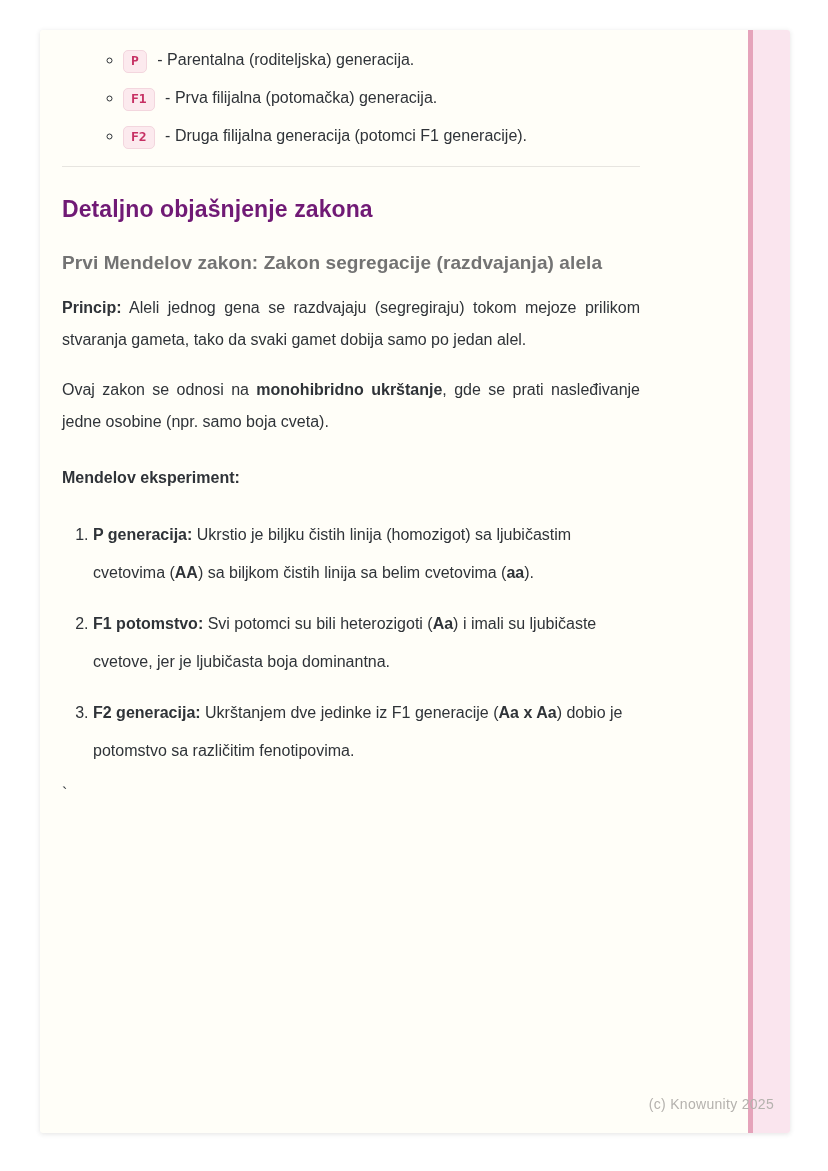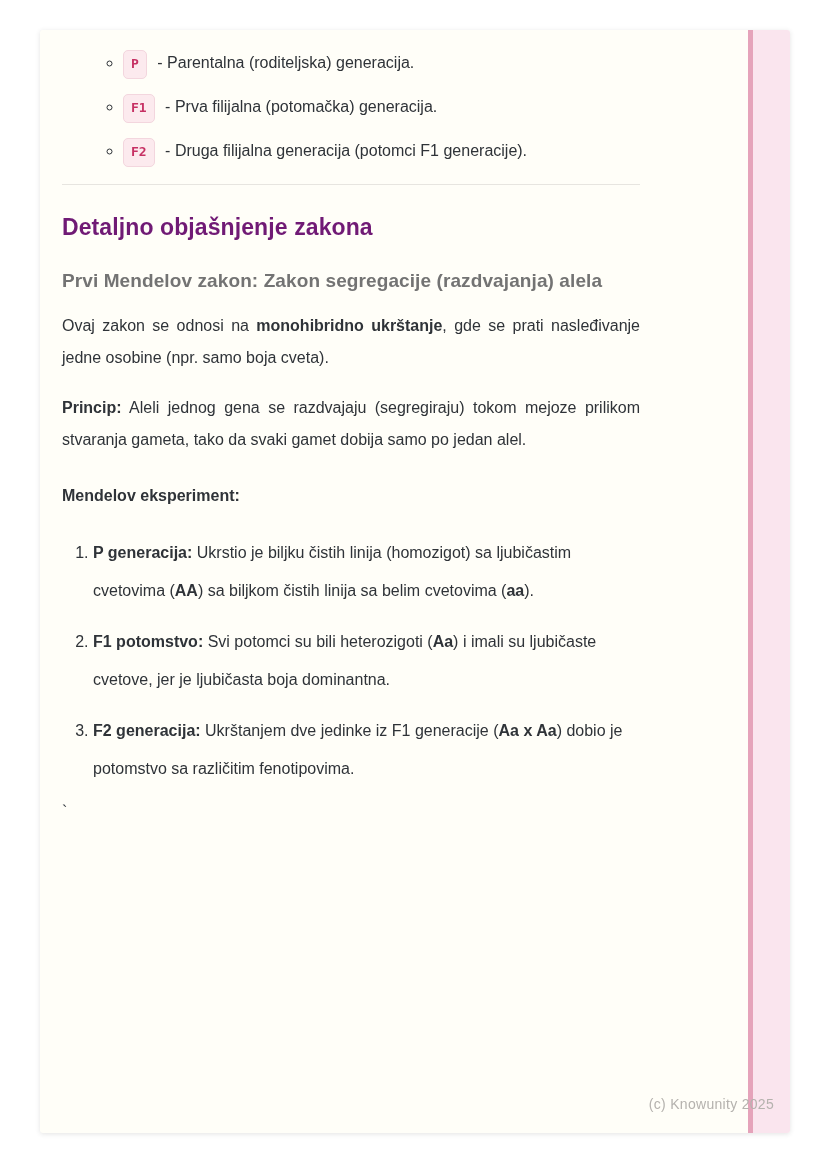--- a/index.html
+++ b/index.html
@@ -32,21 +32,21 @@
     width: 578px;
     color: #2f3338;
     font-size: 16px;
   }
   ul.legend {
     list-style: circle;
     padding-left: 61px;
     margin-top: 8px;
   }
   ul.legend li {
-    line-height: 24px;
+    line-height: 18px;
     margin-bottom: 15px;
     color: #2f3338;
   }
   .gen-badge {
     display: inline-block;
     font-family: "DejaVu Sans Mono", monospace;
     font-size: 13px;
     font-weight: bold;
     color: #c63063;
     background: #fceaee;
@@ -130,23 +130,23 @@
         <span>- Druga filijalna generacija (potomci F1 generacije).</span>
       </li>
     </ul>
 
     <hr class="divider">
 
     <h2 class="section-heading">Detaljno objašnjenje zakona</h2>
 
     <h3 class="subsection-heading">Prvi Mendelov zakon: Zakon segregacije (razdvajanja) alela</h3>
 
+    <p class="body-par"><b>Princip:</b><span> Aleli jednog gena se razdvajaju (segregiraju) tokom mejoze prilikom stvaranja gameta, tako da svaki gamet dobija samo po jedan alel.</span></p>
+
     <p class="body-par"><span>Ovaj zakon se odnosi na </span><b>monohibridno ukrštanje</b><span>, gde se prati nasleđivanje jedne osobine (npr. samo boja cveta).</span></p>
-
-    <p class="body-par"><b>Princip:</b><span> Aleli jednog gena se razdvajaju (segregiraju) tokom mejoze prilikom stvaranja gameta, tako da svaki gamet dobija samo po jedan alel.</span></p>
 
     <p class="body-par-plain"><b>Mendelov eksperiment:</b></p>
 
     <ol class="steps">
       <li><b>P generacija:</b><span> Ukrstio je biljku čistih linija (homozigot) sa ljubičastim cvetovima (</span><b>AA</b><span>) sa biljkom čistih linija sa belim cvetovima (</span><b>aa</b><span>).</span></li>
       <li><b>F1 potomstvo:</b><span> Svi potomci su bili heterozigoti (</span><b>Aa</b><span>) i imali su ljubičaste cvetove, jer je ljubičasta boja dominantna.</span></li>
       <li><b>F2 generacija:</b><span> Ukrštanjem dve jedinke iz F1 generacije (</span><b>Aa x Aa</b><span>) dobio je potomstvo sa različitim fenotipovima.</span></li>
     </ol>
 
     <p class="stray">`</p>

